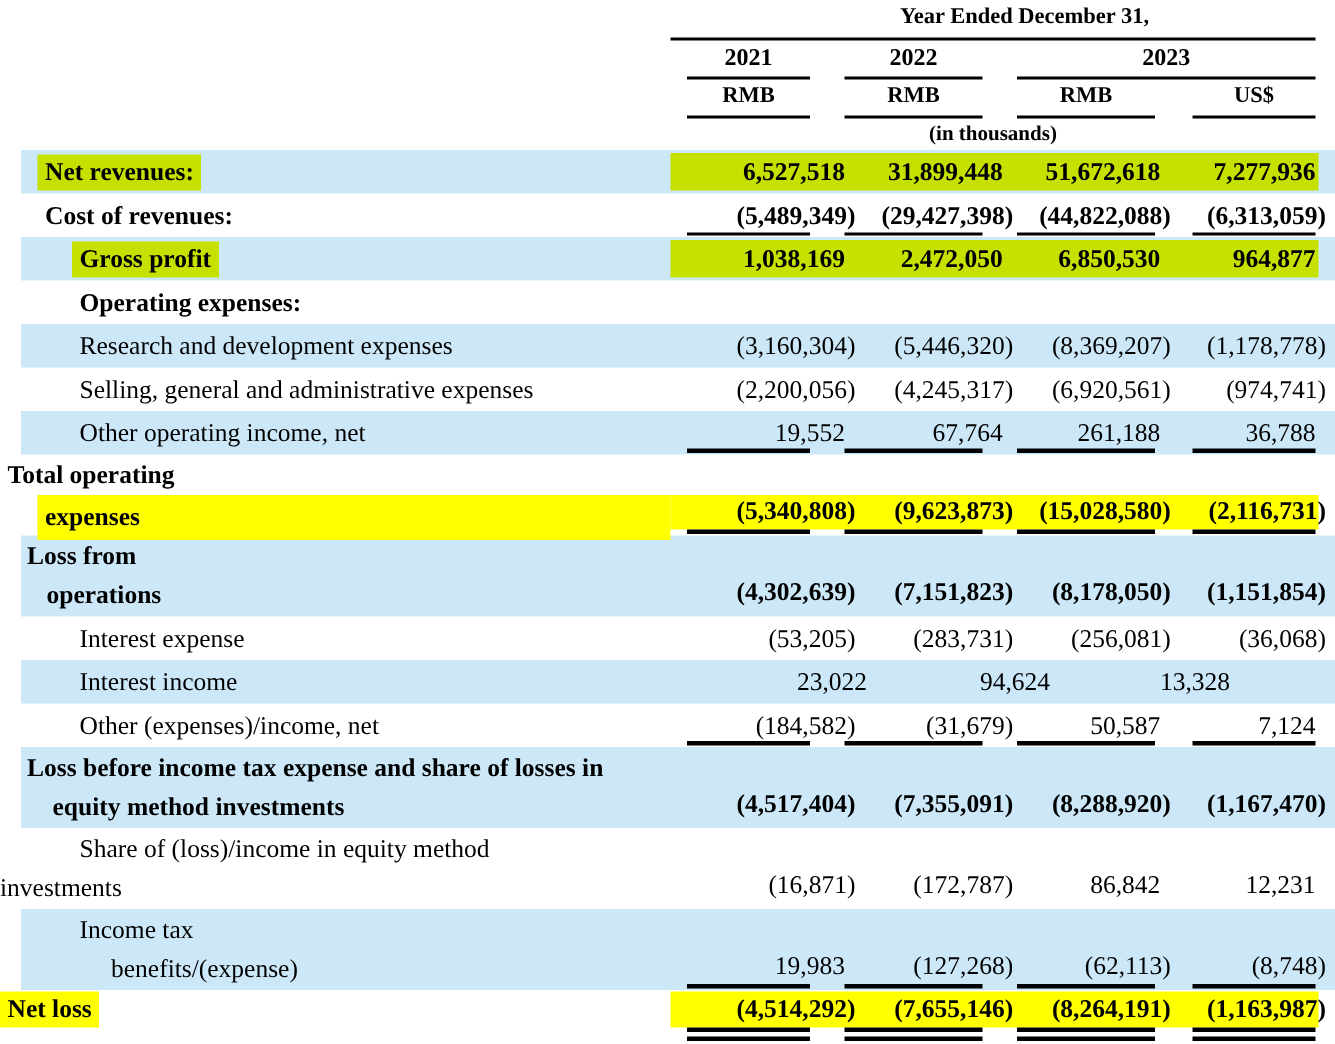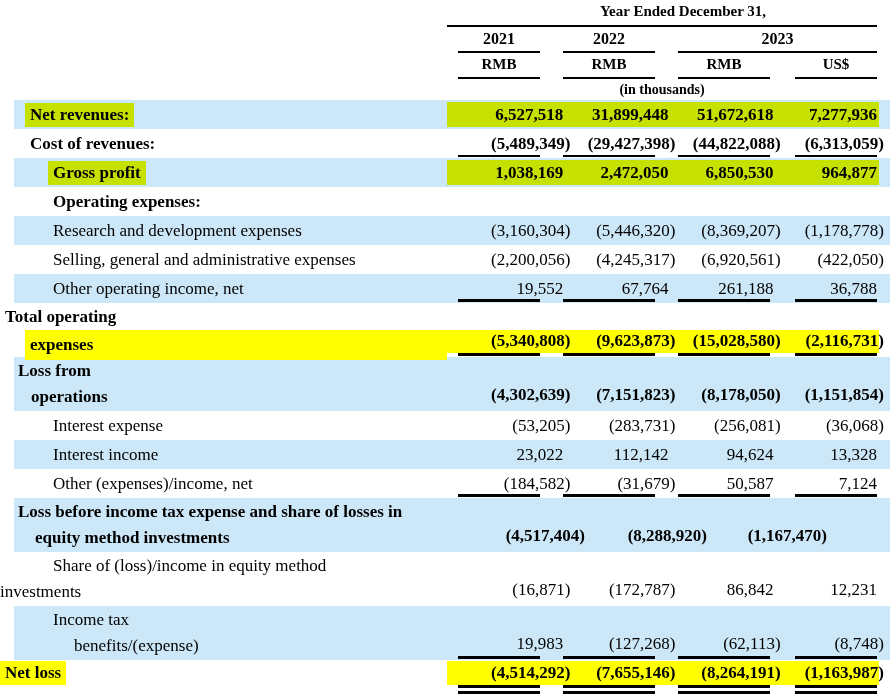--- a/index.html
+++ b/index.html
@@ -219,21 +219,21 @@
           <div class="cell c1">
             <div class="num paren">(2,200,056)</div>
           </div>
           <div class="cell c2">
             <div class="num paren">(4,245,317)</div>
           </div>
           <div class="cell c3">
             <div class="num paren">(6,920,561)</div>
           </div>
           <div class="cell c4">
-            <div class="num paren">(422,050)</div>
+            <div class="num paren">(974,741)</div>
           </div>
         </div>
       </div>
       <div class="row one" style="height: 29px;">
         <div class="bg"></div>
         <div class="label">
           <div class="line" style="padding-left: 53px;">
             <div>Other operating income, net</div>
           </div>
         </div>
@@ -335,23 +335,20 @@
         <div class="bg"></div>
         <div class="label">
           <div class="line" style="padding-left: 53px;">
             <div>Interest income</div>
           </div>
         </div>
         <div class="vals">
           <div class="cell c1">
             <div class="num">23,022</div>
           </div>
-          <div class="cell c2">
-            <div class="num">112,142</div>
-          </div>
           <div class="cell c3">
             <div class="num">94,624</div>
           </div>
           <div class="cell c4">
             <div class="num">13,328</div>
           </div>
         </div>
       </div>
       <div class="row one" style="height: 29px;">
         <div class="label">
@@ -385,20 +382,23 @@
             <div>Loss before income tax expense and share of losses in</div>
           </div>
           <div class="line" style="padding-left: 35px;">
             <div>equity method investments</div>
           </div>
         </div>
         <div class="vals">
           <div class="cell c1">
             <div class="num paren">(4,517,404)</div>
           </div>
+          <div class="cell c2">
+            <div class="num paren">(7,355,091)</div>
+          </div>
           <div class="cell c3">
             <div class="num paren">(8,288,920)</div>
           </div>
           <div class="cell c4">
             <div class="num paren">(1,167,470)</div>
           </div>
         </div>
       </div>
       <div class="row two" style="height: 54px;">
         <div class="label">

